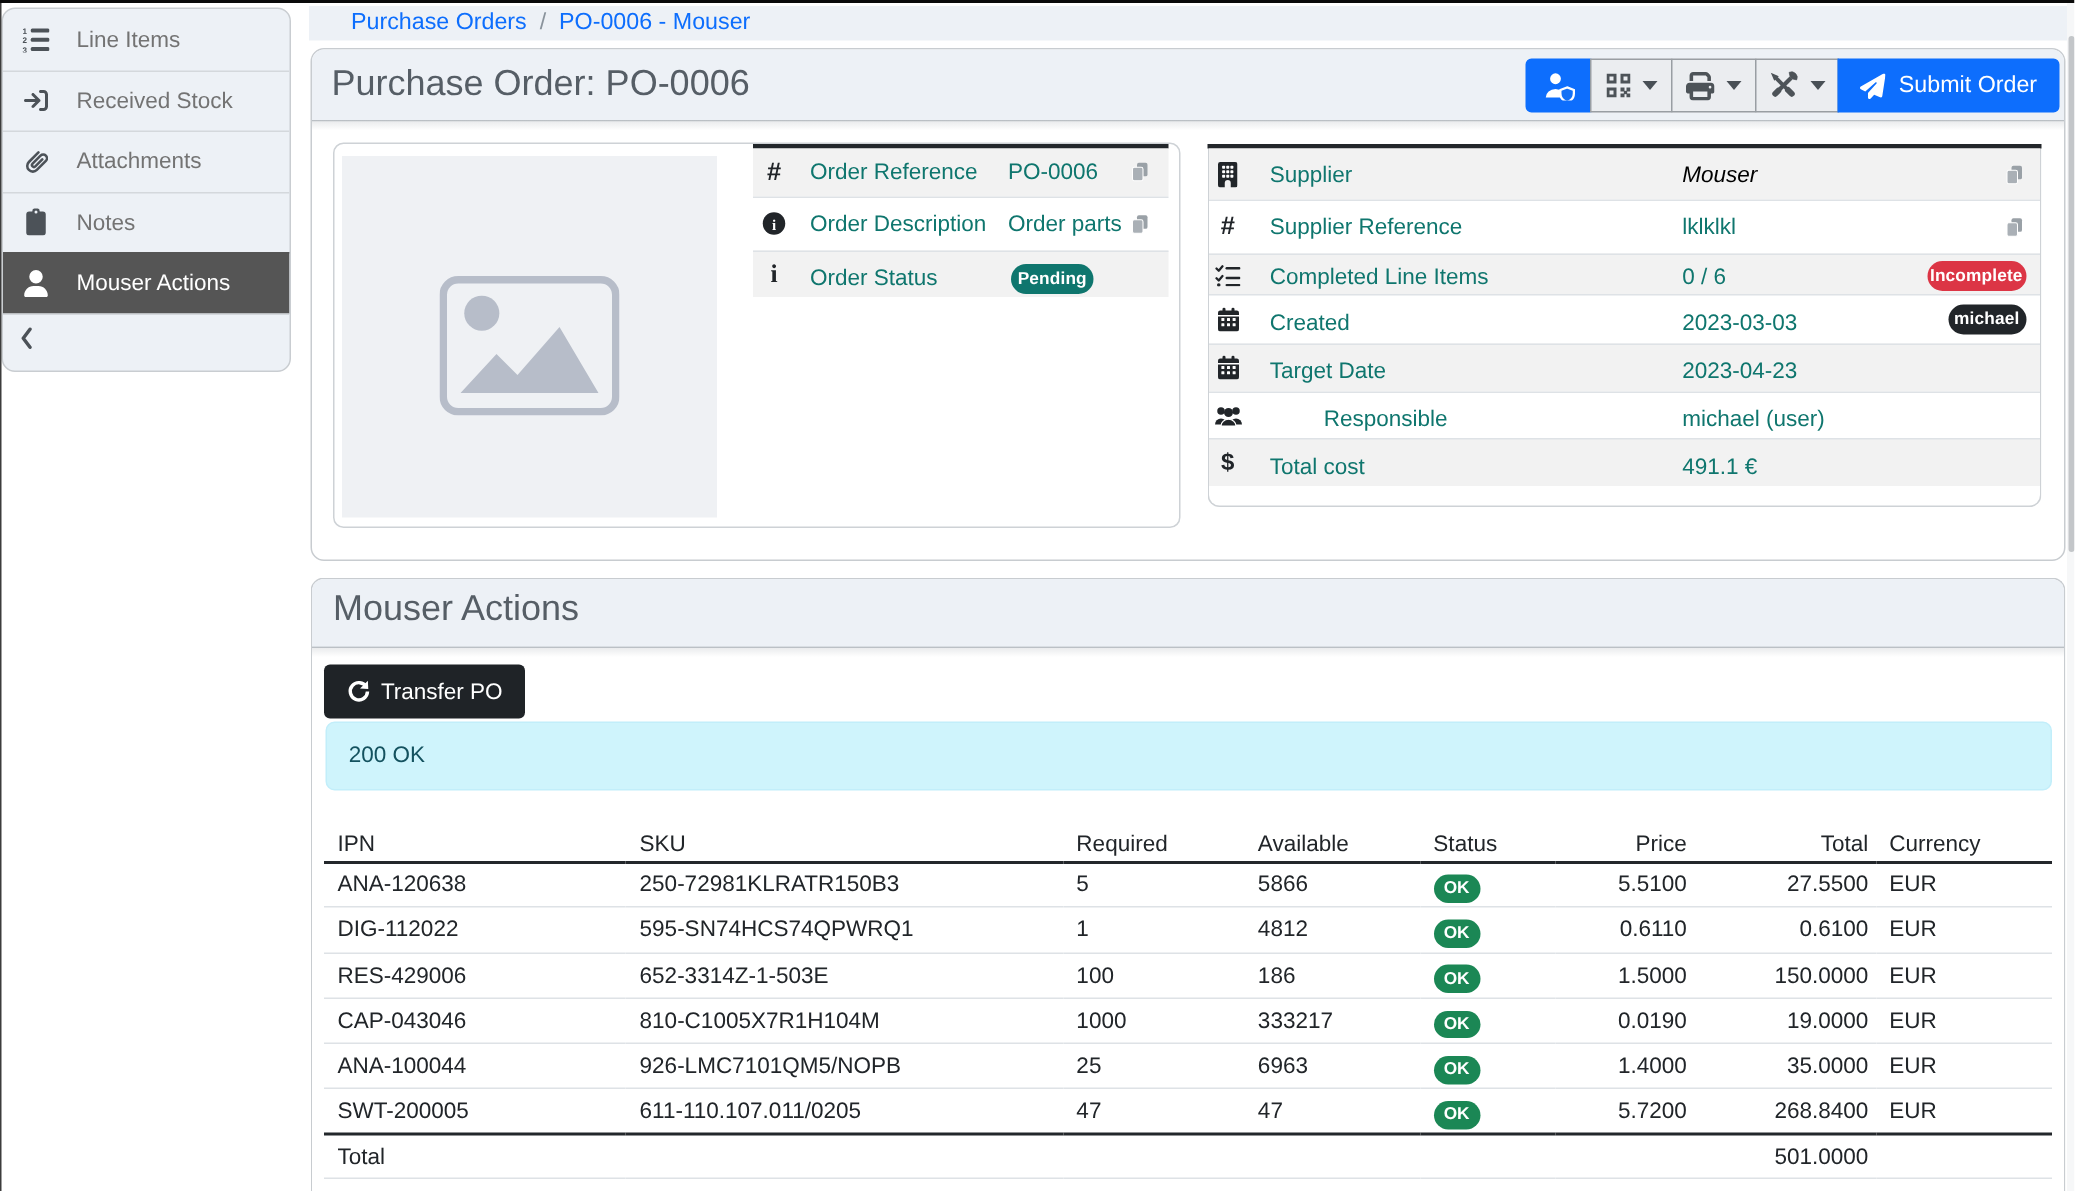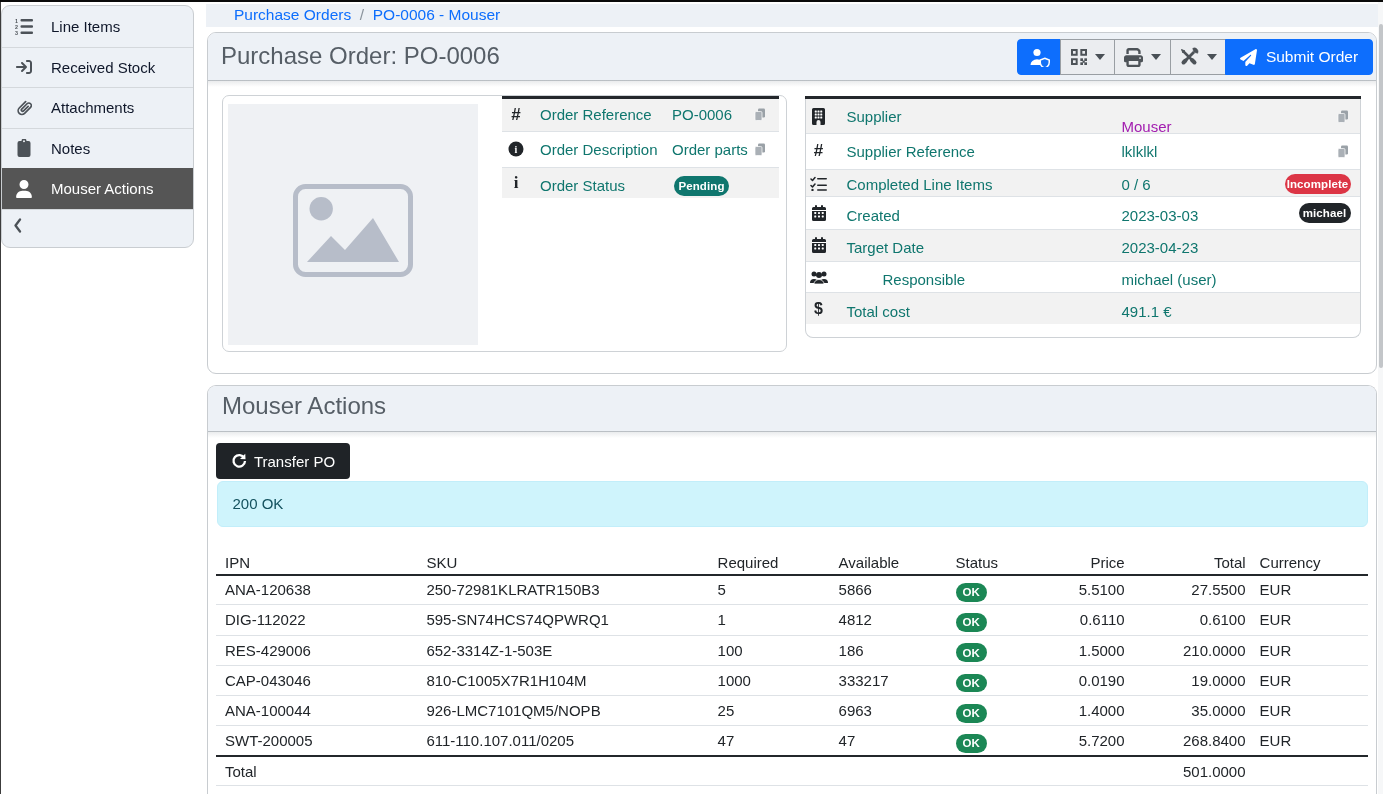--- a/index.html
+++ b/index.html
@@ -4,21 +4,21 @@
 <style>
 * { margin:0; padding:0; box-sizing:border-box; }
 html,body { width:1383px; height:794px; background:#fff; font-family:"Liberation Sans", sans-serif; overflow:hidden; }
 body { position:relative; }
 .abs { position:absolute; }
 
 #topbar { left:0; top:0; width:1383px; height:2px; background:#0a0a0a; z-index:50; }
 #leftedge { left:0; top:0; width:1px; height:794px; background:#3c3c3c; z-index:49; }
 
 #sidebar { left:1px; top:5px; width:193px; height:243px; background:#edf1f6; border:1px solid #c9cdd1; border-radius:9px; overflow:hidden; }
-.sitem { position:relative; height:40.5px; display:flex; align-items:center; border-top:1px solid #d4d8dc; color:#0f172a; font-size:15px; }
+.sitem { position:relative; height:40.5px; display:flex; align-items:center; border-top:1px solid #d4d8dc; color:#737373; font-size:15px; }
 .sitem:first-child { border-top:none; }
 .sitem .sic { width:49px; padding-right:6px; display:flex; justify-content:center; align-items:center; }
 .sitem.sel { background:#555555; color:#fff; border-top-color:#555; }
 
 #crumb { left:206px; top:4px; width:1171.5px; height:23px; background:#edf1f6; font-size:15.5px; line-height:22px; padding-left:28px; color:#5a6570; }
 #crumb a { color:#0d6efd; text-decoration:none; }
 
 .card { background:#fff; border:1px solid #c8ccd0; border-radius:9px; }
 #card1 { left:207px; top:32px; width:1169.5px; height:342px; }
 #card2 { left:207px; top:385px; width:1169.5px; height:430px; border-bottom:none; border-bottom-left-radius:0; border-bottom-right-radius:0; }
@@ -226,21 +226,21 @@
             <rect x="5.5" y="11" width="4" height="4" rx="1"></rect>
             <rect x="11" y="11" width="4" height="4" rx="1"></rect>
             <rect x="16.5" y="11" width="4" height="4" rx="1"></rect>
             <rect x="5.5" y="17" width="4" height="4" rx="1"></rect>
             <rect x="11" y="17" width="4" height="4" rx="1"></rect>
             <rect x="16.5" y="17" width="4" height="4" rx="1"></rect>
           </g>
         </svg>
       </div>
       <span class="dlb" style="left:41px; top:9px;">Supplier</span>
-      <span class="dvl" style="left:316px; top:19px; color:#a21caf;">Mouser</span>
+      <span class="dvl" style="left:316px; top:9px; color:#000000;font-style:italic;">Mouser</span>
       <div class="cpy" style="right:11px; top:10.5px;"><svg width="12" height="14" viewBox="0 0 24 28">
           <rect x="8" y="1" width="14" height="18" rx="2.5" fill="#9aa1a7"></rect>
           <rect x="2" y="7" width="14" height="18" rx="2.5" fill="#aab0b6" stroke="#fff" stroke-width="1.4"></rect>
         </svg></div>
     </div>
 <div class="drow " style="height:35.9px;">
       <div class="dic" style="left:0; top:0; width:26px; height:100%;">
         <span style="font-size:17px;font-weight:bold;color:#212529;">#</span>
       </div>
       <span class="dlb" style="left:41px; top:8.5px;">Supplier Reference</span>
@@ -388,21 +388,21 @@
         <td class="rt">0.6100</td>
         <td>EUR</td>
       </tr>
 <tr>
         <td>RES-429006</td>
         <td>652-3314Z-1-503E</td>
         <td>100</td>
         <td>186</td>
         <td><span class="okb">OK</span></td>
         <td class="rt">1.5000</td>
-        <td class="rt">210.0000</td>
+        <td class="rt">150.0000</td>
         <td>EUR</td>
       </tr>
 <tr>
         <td>CAP-043046</td>
         <td>810-C1005X7R1H104M</td>
         <td>1000</td>
         <td>333217</td>
         <td><span class="okb">OK</span></td>
         <td class="rt">0.0190</td>
         <td class="rt">19.0000</td>

